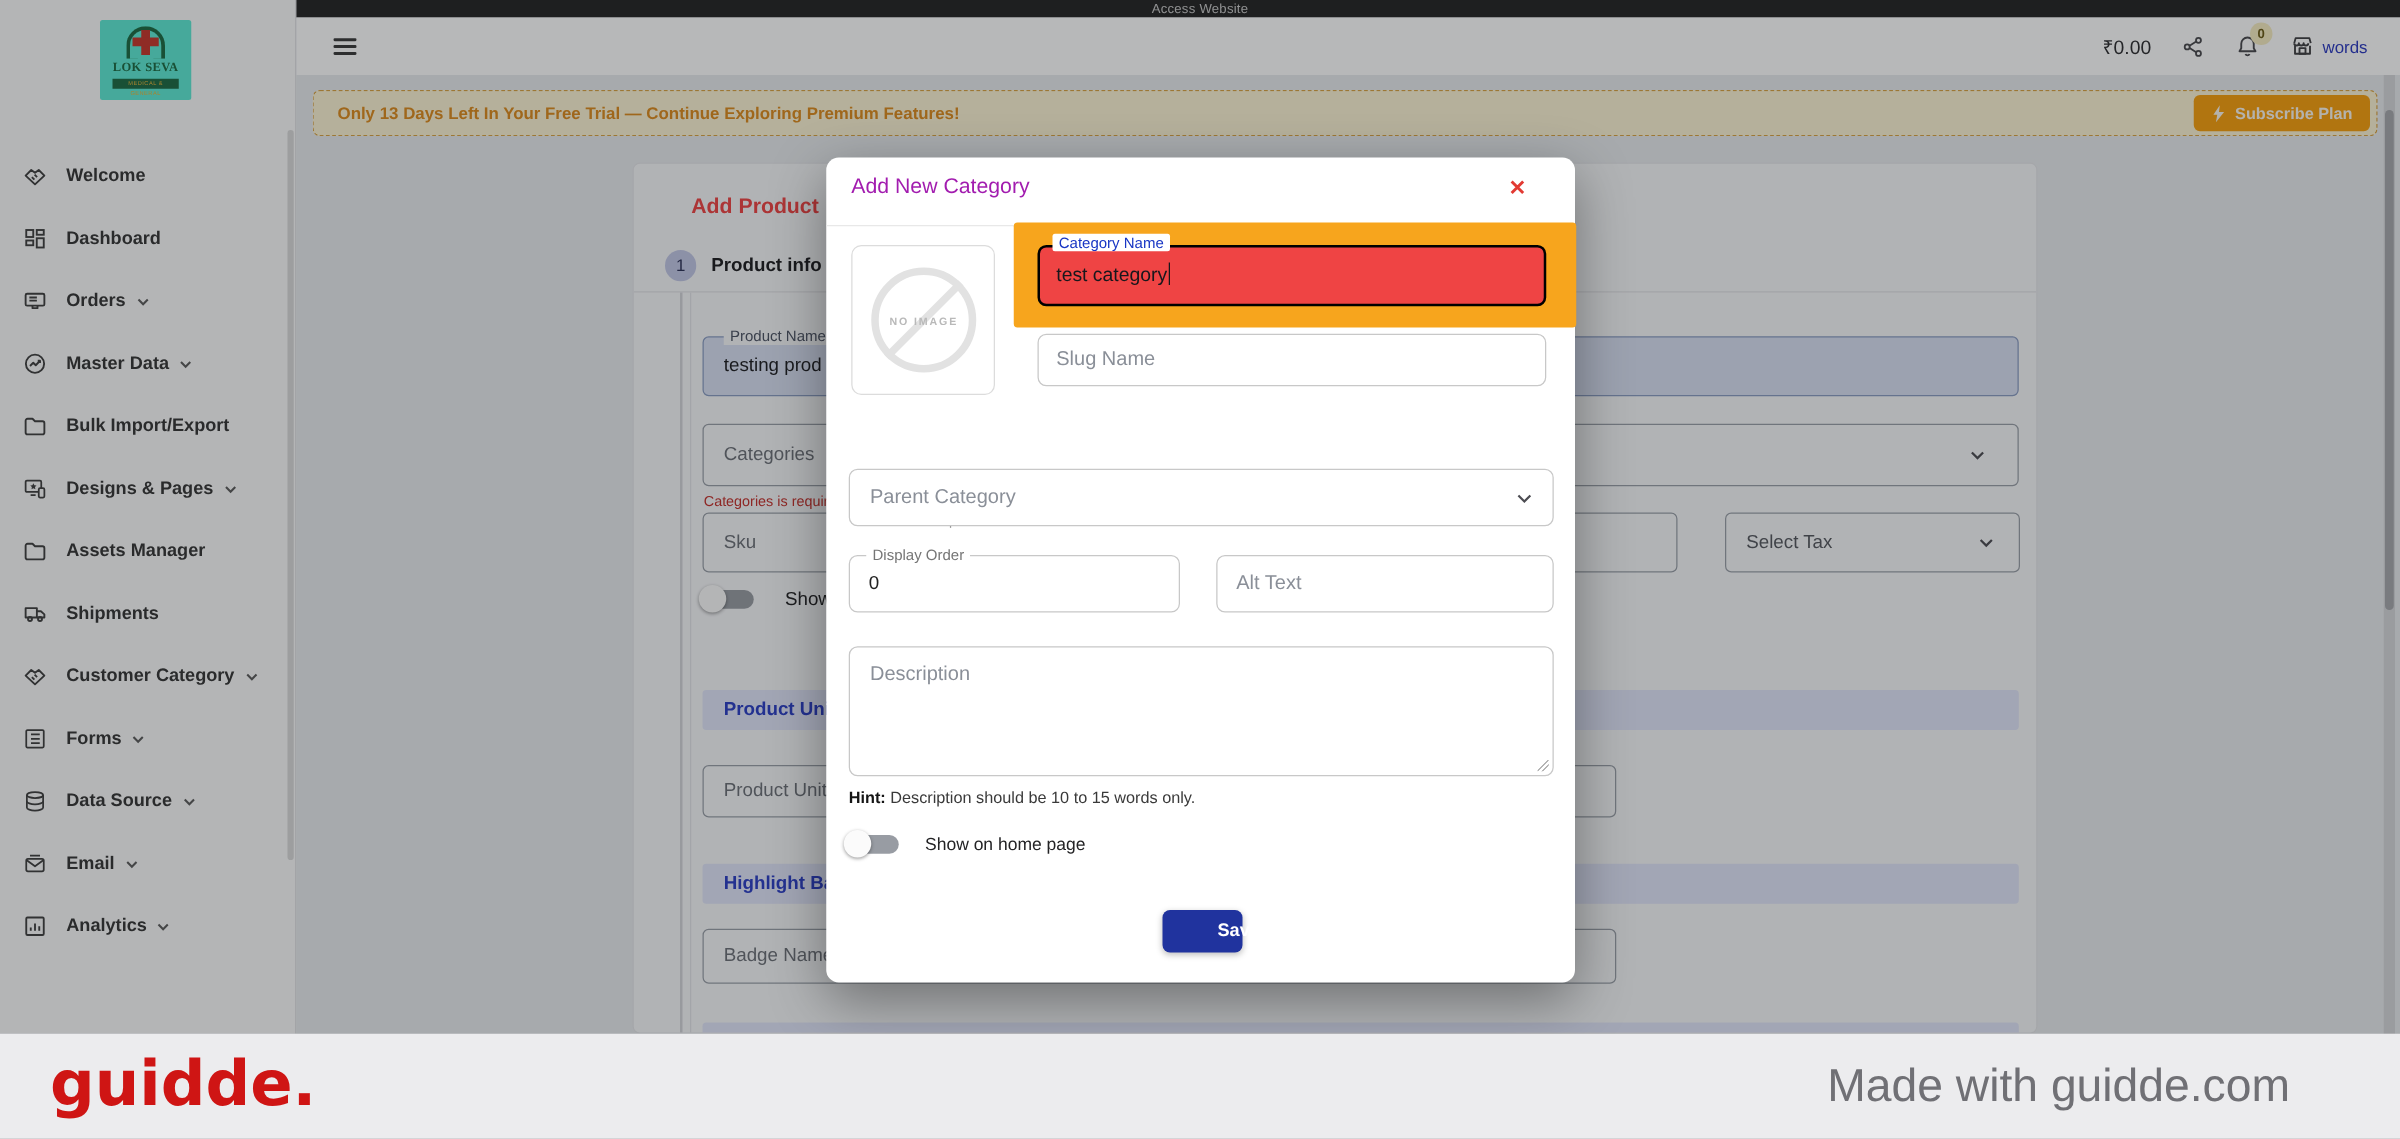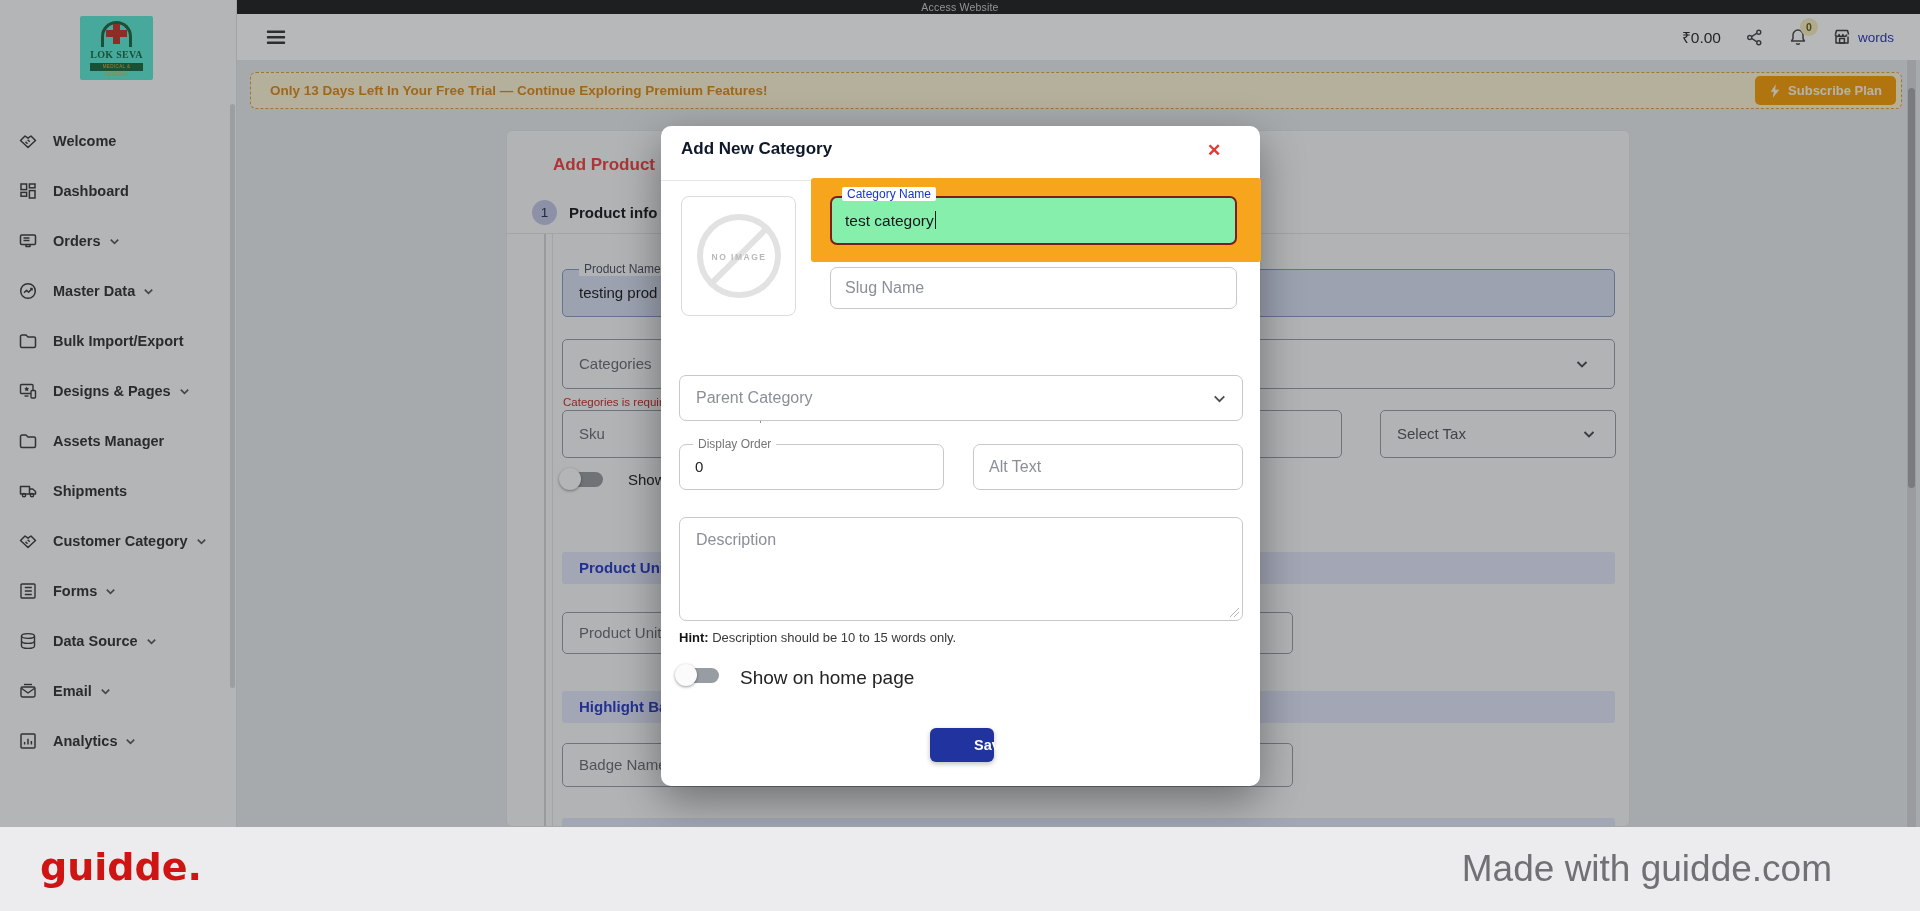--- a/index.html
+++ b/index.html
@@ -79,37 +79,37 @@
   
   .page-scroll-track { position:absolute; left:1907px; top:60px; width:9px; height:767px; background:#d6d7da; }
   .page-scroll-thumb { position:absolute; left:1908px; top:88px; width:7px; height:400px; background:#a6a8ad; border-radius:4px; }
 
   
   .dim { position:absolute; left:0; top:0; width:1920px; height:911px; background:rgba(18,20,24,0.30); z-index:40; }
 
   
   .modal { position:absolute; left:661px; top:126px; width:599px; height:660px; background:#ffffff; border-radius:10px;
            box-shadow:0 14px 44px rgba(0,0,0,.38); z-index:50; }
-  .modal-title { position:absolute; left:20px; top:13px; font-size:17px; font-weight:700; color:#0f172a; }
+  .modal-title { position:absolute; left:20px; top:13px; font-size:17px; font-weight:400; color:#a21caf; }
   .modal-close { position:absolute; left:540px; top:12px; width:26px; height:26px; border:none; background:transparent;
                  color:#e23a33; font-size:17px; font-weight:700; cursor:pointer; line-height:26px; text-align:center; font-family:inherit; }
   .modal-divider { position:absolute; left:0; top:54px; width:599px; height:1px; background:#e8e8e8; }
 
   .img-upload { position:absolute; left:20px; top:70px; width:115px; height:120px; border:1px solid #dcdcdc;
                 border-radius:8px; background:#fff; cursor:pointer; }
   .noimg-circle { position:absolute; left:15px; top:17px; width:84px; height:84px; border:6px solid #e2e2e2; border-radius:50%; }
   .noimg-slash { position:absolute; left:33px; top:-6px; width:6px; height:84px; background:#e2e2e2; transform:rotate(45deg); }
   .noimg-text { position:absolute; left:0; top:32px; width:72px; text-align:center; font-size:8.5px; font-weight:700;
                 color:#b9b9b9; letter-spacing:1.5px; }
   .img-caption { position:absolute; left:-6px; top:197px; width:166px; text-align:center; font-size:11px; color:#8c8c8c; line-height:1.45; }
 
   .guidde-highlight { position:absolute; left:150px; top:52px; width:450px; height:84px; background:#f7a51d; border-radius:3px; }
 
-  .cat-input { position:absolute; left:169px; top:70px; width:407px; height:49px; background:#86efac;
-               border:2px solid #7f1d1d; border-radius:7px; }
+  .cat-input { position:absolute; left:169px; top:70px; width:407px; height:49px; background:#ef4444;
+               border:2px solid #000000; border-radius:7px; }
   .cat-input .val { position:absolute; left:13px; top:0; height:45px; line-height:45px; font-size:15.5px; color:#17171c; }
   .caret { display:inline-block; width:1.5px; height:18px; background:#17171c; vertical-align:-3px; margin-left:1px; }
   .cat-label { position:absolute; left:181px; top:61px; font-size:12px; color:#1836c4; background:#ffffff; padding:0 5px;
                border-radius:2px; z-index:2; }
 
   .m-input { position:absolute; border:1px solid #c8c8c8; border-radius:7px; background:#fff; }
   .m-ph { font-size:16px; color:#8a8f98; }
   .m-notch { position:absolute; font-size:12px; color:#757575; background:#fff; padding:0 5px; }
   .m-val { font-size:15px; color:#222; }
   .resize-grip { position:absolute; right:3px; bottom:3px; width:9px; height:9px;
@@ -117,21 +117,21 @@
                  transparent 68%, #b5b5b5 68%, #b5b5b5 75%, transparent 75%); }
   .hint-line { position:absolute; left:18px; top:504px; font-size:13px; color:#3a3a3a; }
   .hint-line b { color:#151515; }
   .save-btn { position:absolute; left:269px; top:602px; width:64px; height:34px; background:#20339e; border:none;
               border-radius:6px; color:#fff; font-size:14.5px; font-weight:700; cursor:pointer; font-family:inherit;
               box-shadow:0 2px 5px rgba(0,0,0,.25);padding-left:44px; }
 
   
   .gfooter { position:absolute; left:0; top:827px; width:1920px; height:84px; background:#ececee; z-index:60; }
   .gbrand { position:absolute; left:40px; top:0; height:84px; line-height:80px; font-family:"DejaVu Sans", sans-serif;
-            font-weight:700; font-size:38px; color:#cf1514; letter-spacing:0; }
+            font-weight:700; font-size:50px; color:#cf1514; letter-spacing:0; }
   .gmade { position:absolute; right:88px; top:0; height:84px; line-height:84px; font-size:37px; color:#707075;
            font-family:"Liberation Sans", sans-serif; }
 </style>
 </head>
 <body>
 
 <div class="screen">
 
   <div class="topbar">
     <span>Access Website</span>
@@ -469,21 +469,21 @@
     </div>
 
     <div class="hint-line">
       <b>Hint:</b><span> Description should be 10 to 15 words only.</span>
     </div>
 
     <div class="toggle" style="left:14px; top:537px;">
       <span class="track"></span>
         <span class="knob"></span>
     </div>
-    <span class="toggle-label" style="left:79px; top:541px; font-size:19px;">Show on home page</span>
+    <span class="toggle-label" style="left:79px; top:541px; font-size:14px;">Show on home page</span>
 
     <button class="save-btn">Save</button>
   </div>
 
   <div class="gfooter">
     <span class="gbrand">guidde.</span>
     <span class="gmade">Made with guidde.com</span>
   </div>
 
 </div>

